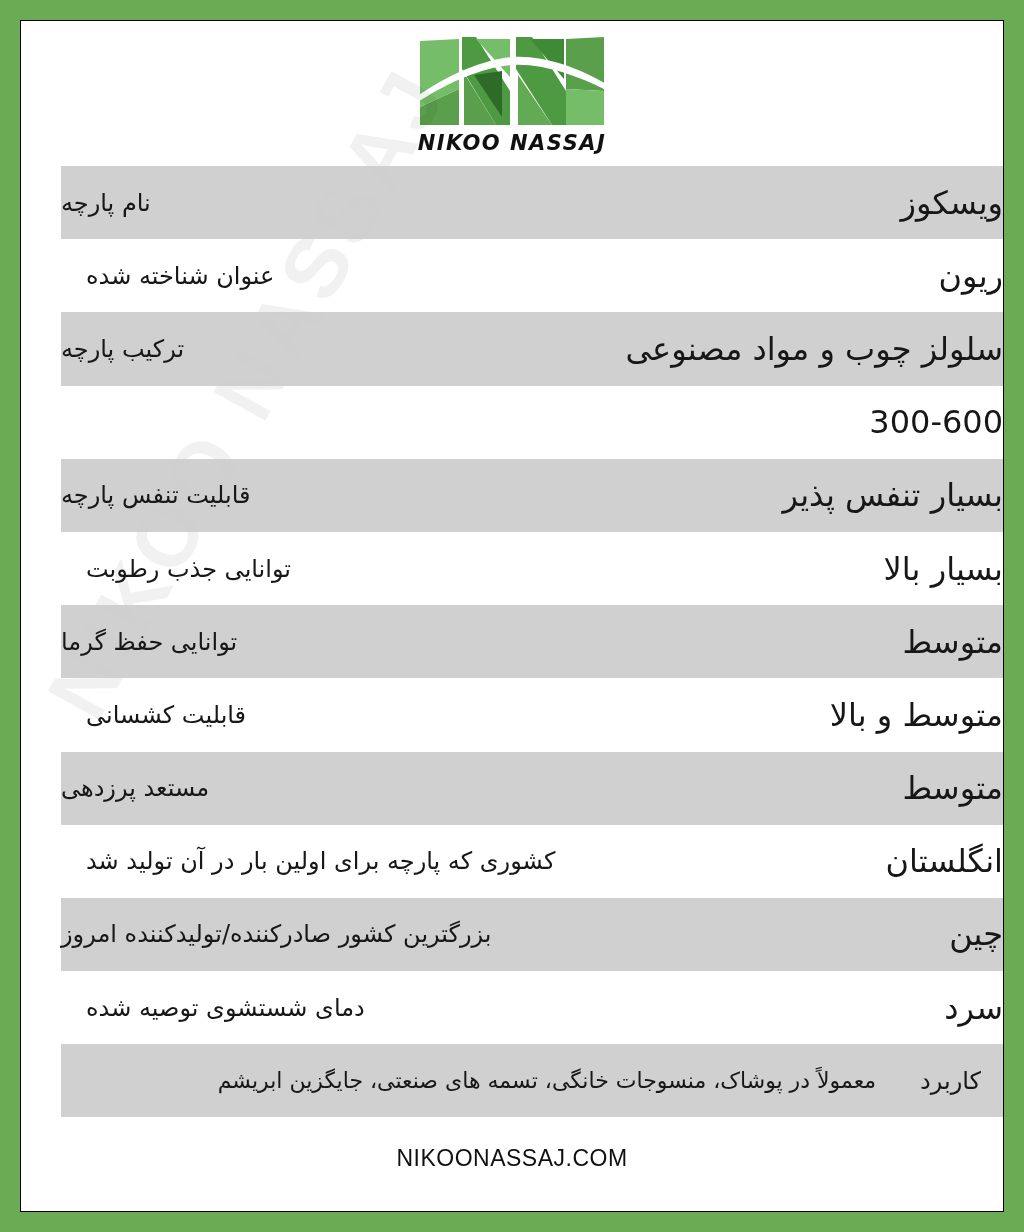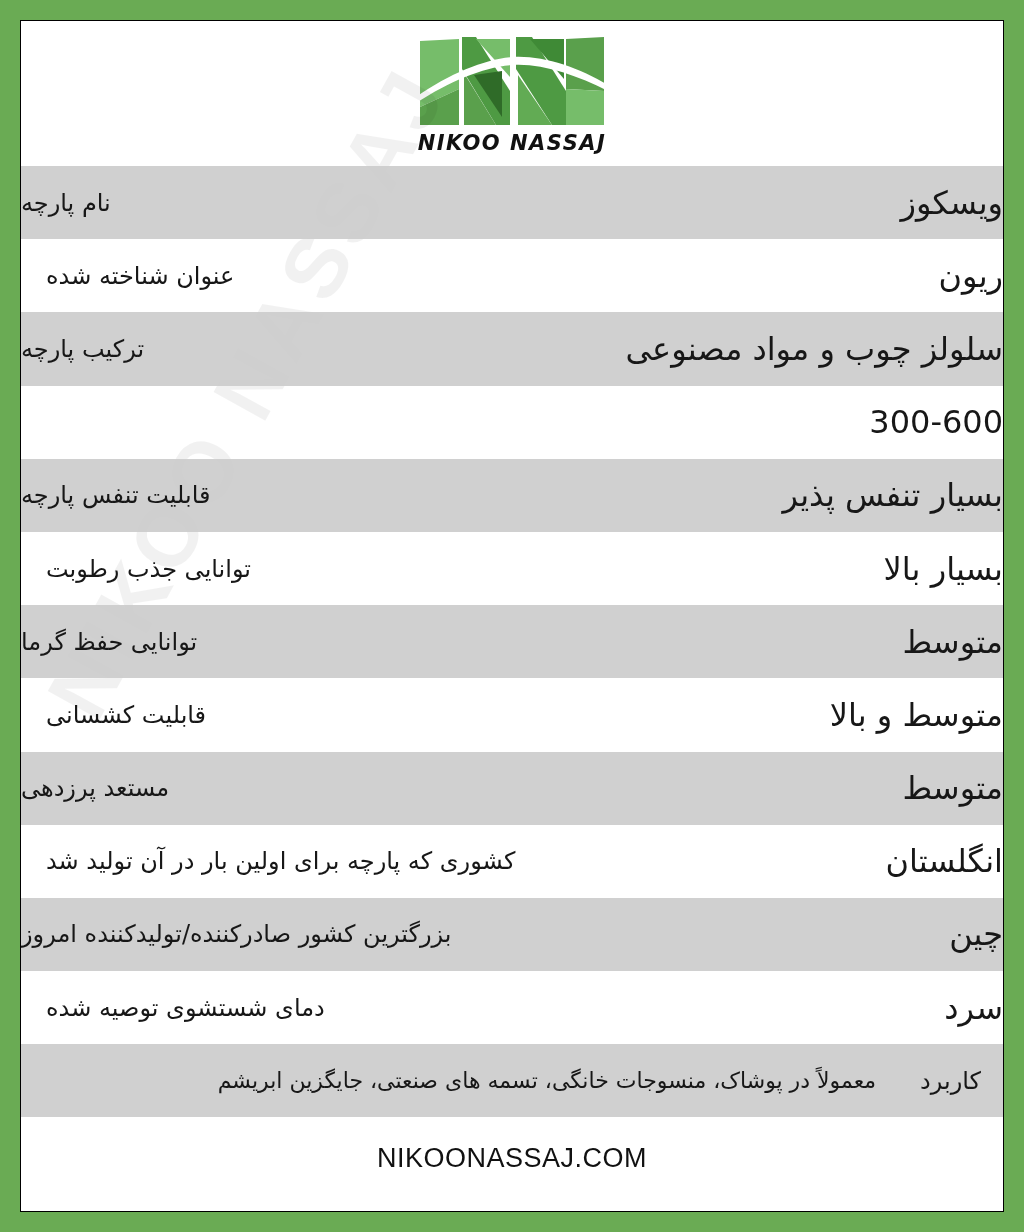--- a/index.html
+++ b/index.html
@@ -54,20 +54,21 @@
     font-style: italic;
     font-size: 21px;
     letter-spacing: 1.5px;
     color: #111111;
     margin-top: -3px;
   }
   
   .table {
     position: relative;
     z-index: 2;
+    padding-left: 40px;
   }
   .row {
     position: relative;
     height: 73.2px;
     display: flex;
     flex-direction: row-reverse;
     align-items: center;
     direction: rtl;
     box-sizing: border-box;
   }
@@ -125,21 +126,21 @@
     position: relative;
     height: 82px;
     background: #ffffff;
     display: flex;
     align-items: center;
     justify-content: center;
     z-index: 2;
   }
   .footer-text {
     font-family: "Liberation Sans", sans-serif;
-    font-size: 27px;
+    font-size: 23px;
     letter-spacing: 0.5px;
     color: #111111;
   }
   
   .watermark {
     position: absolute;
     left: 0; top: 0;
     width: 982px;
     height: 1190px;
     z-index: 1;

